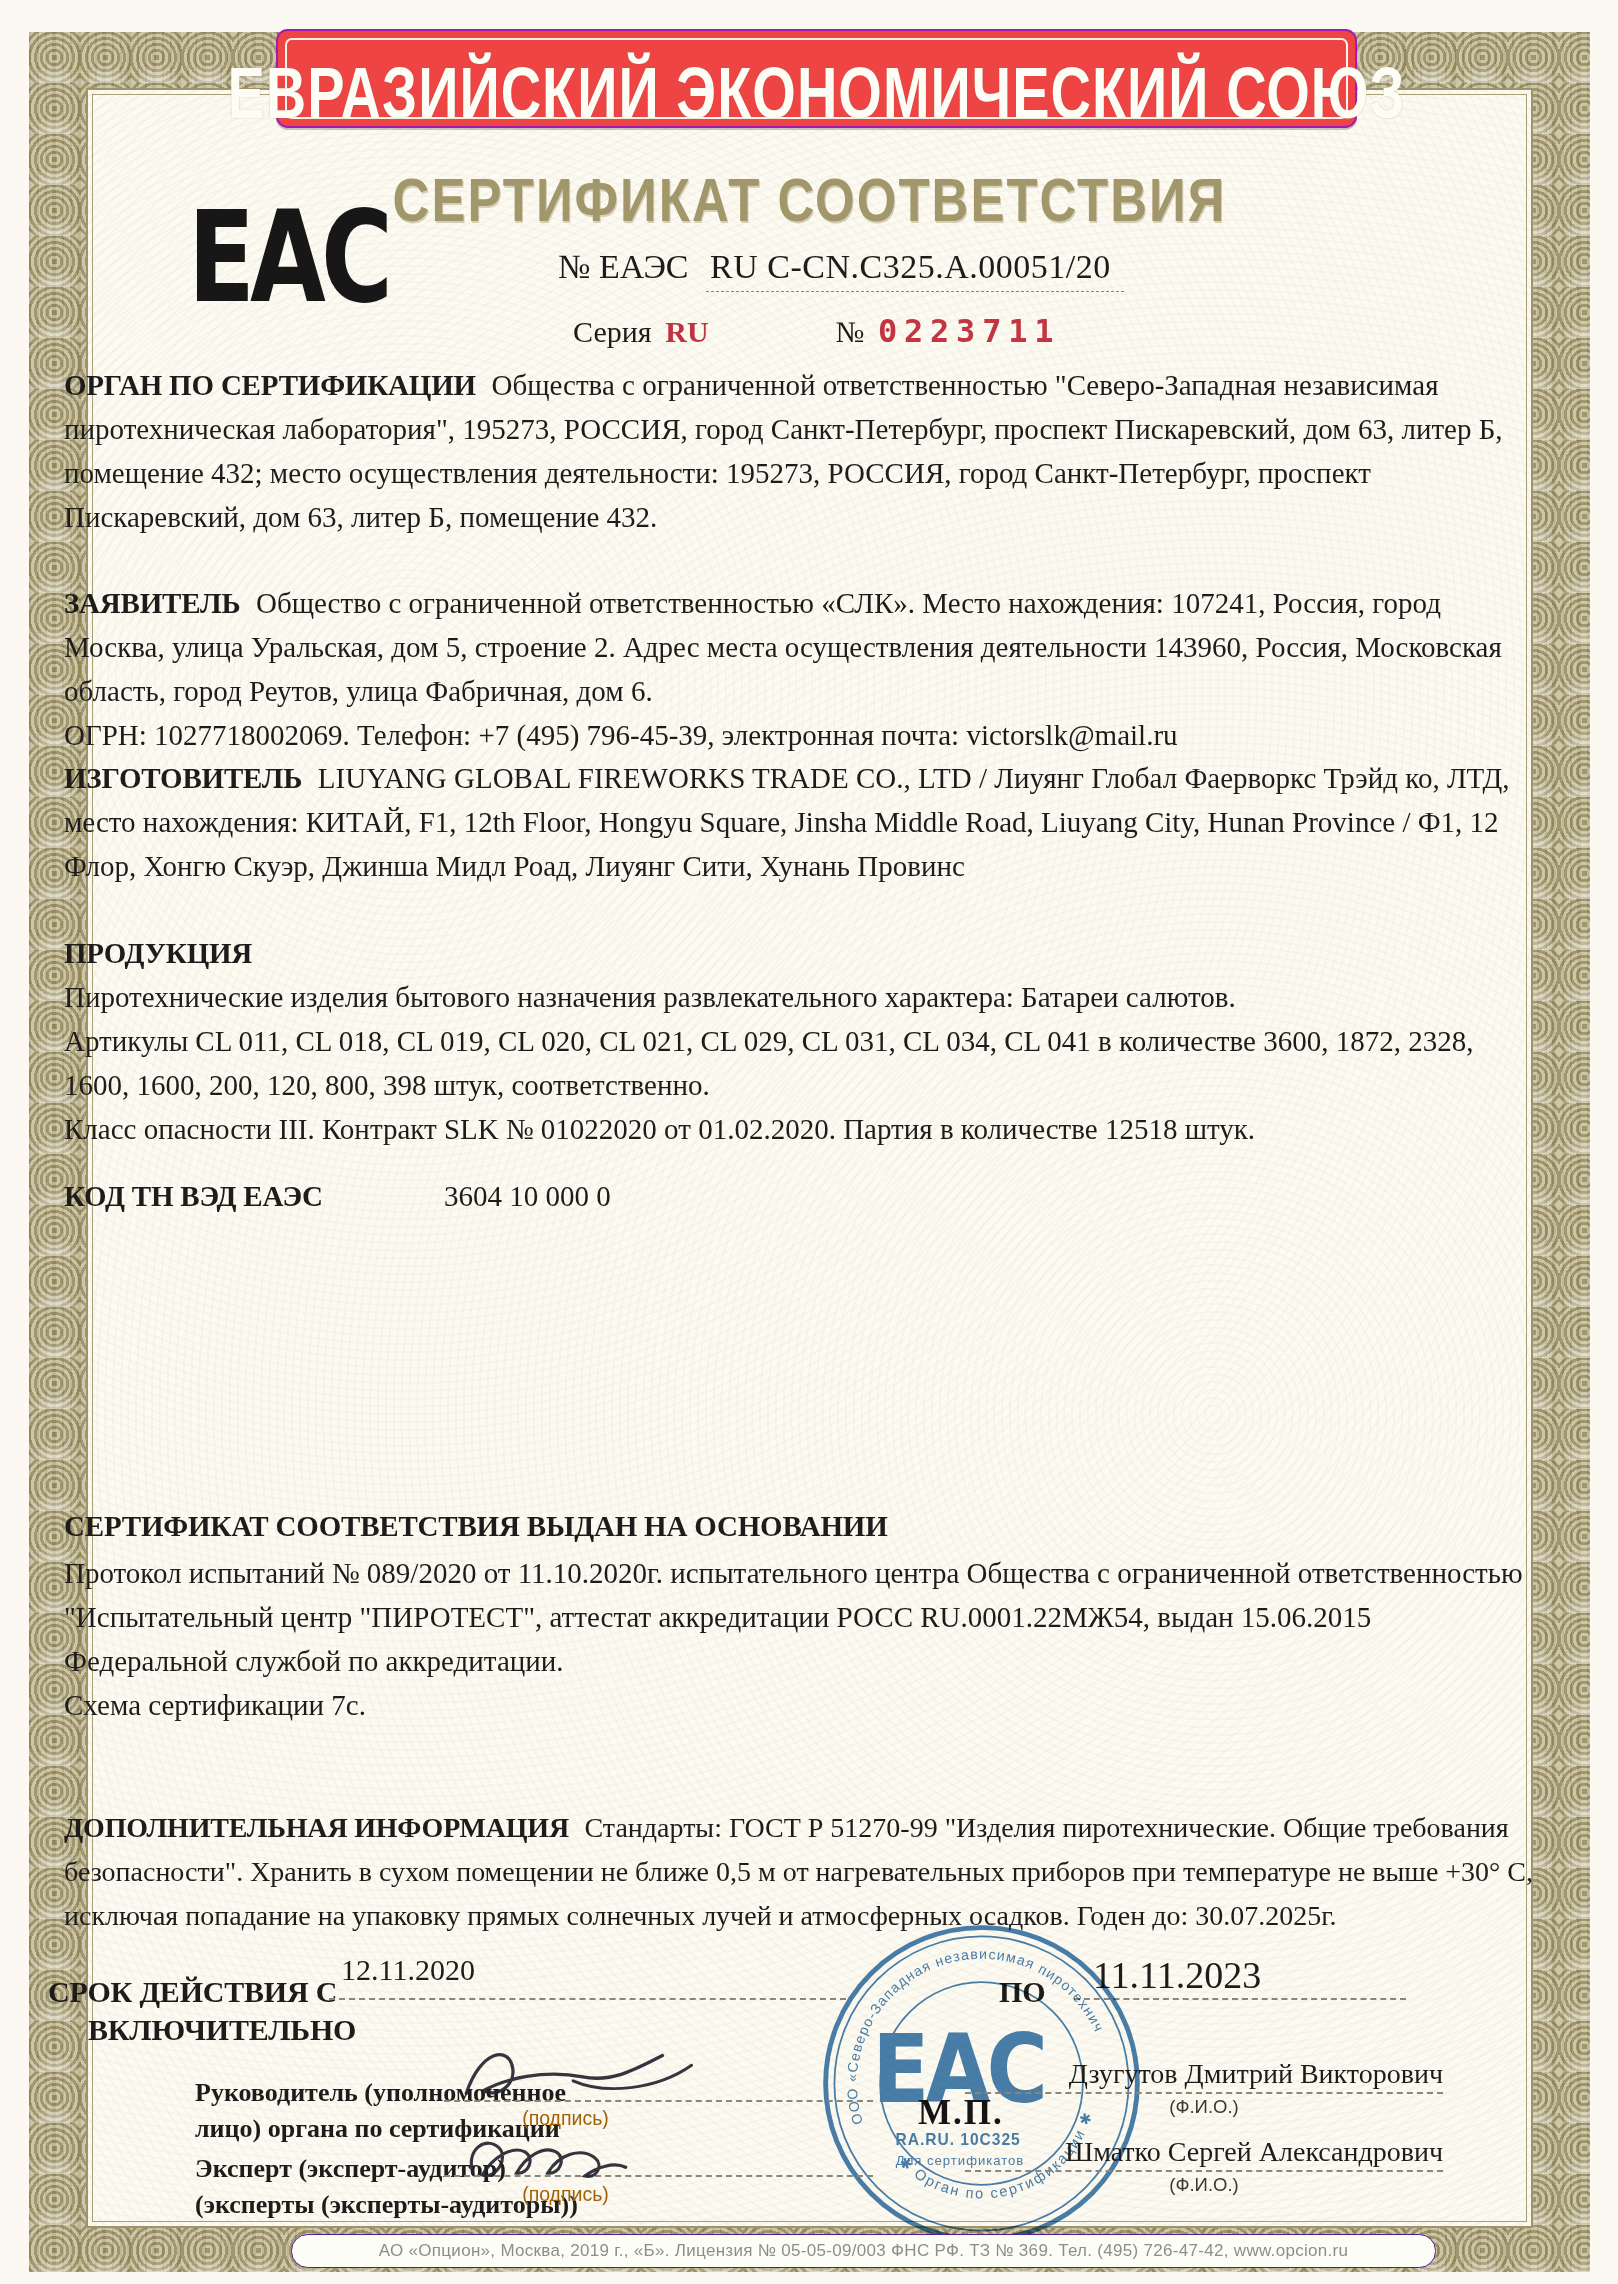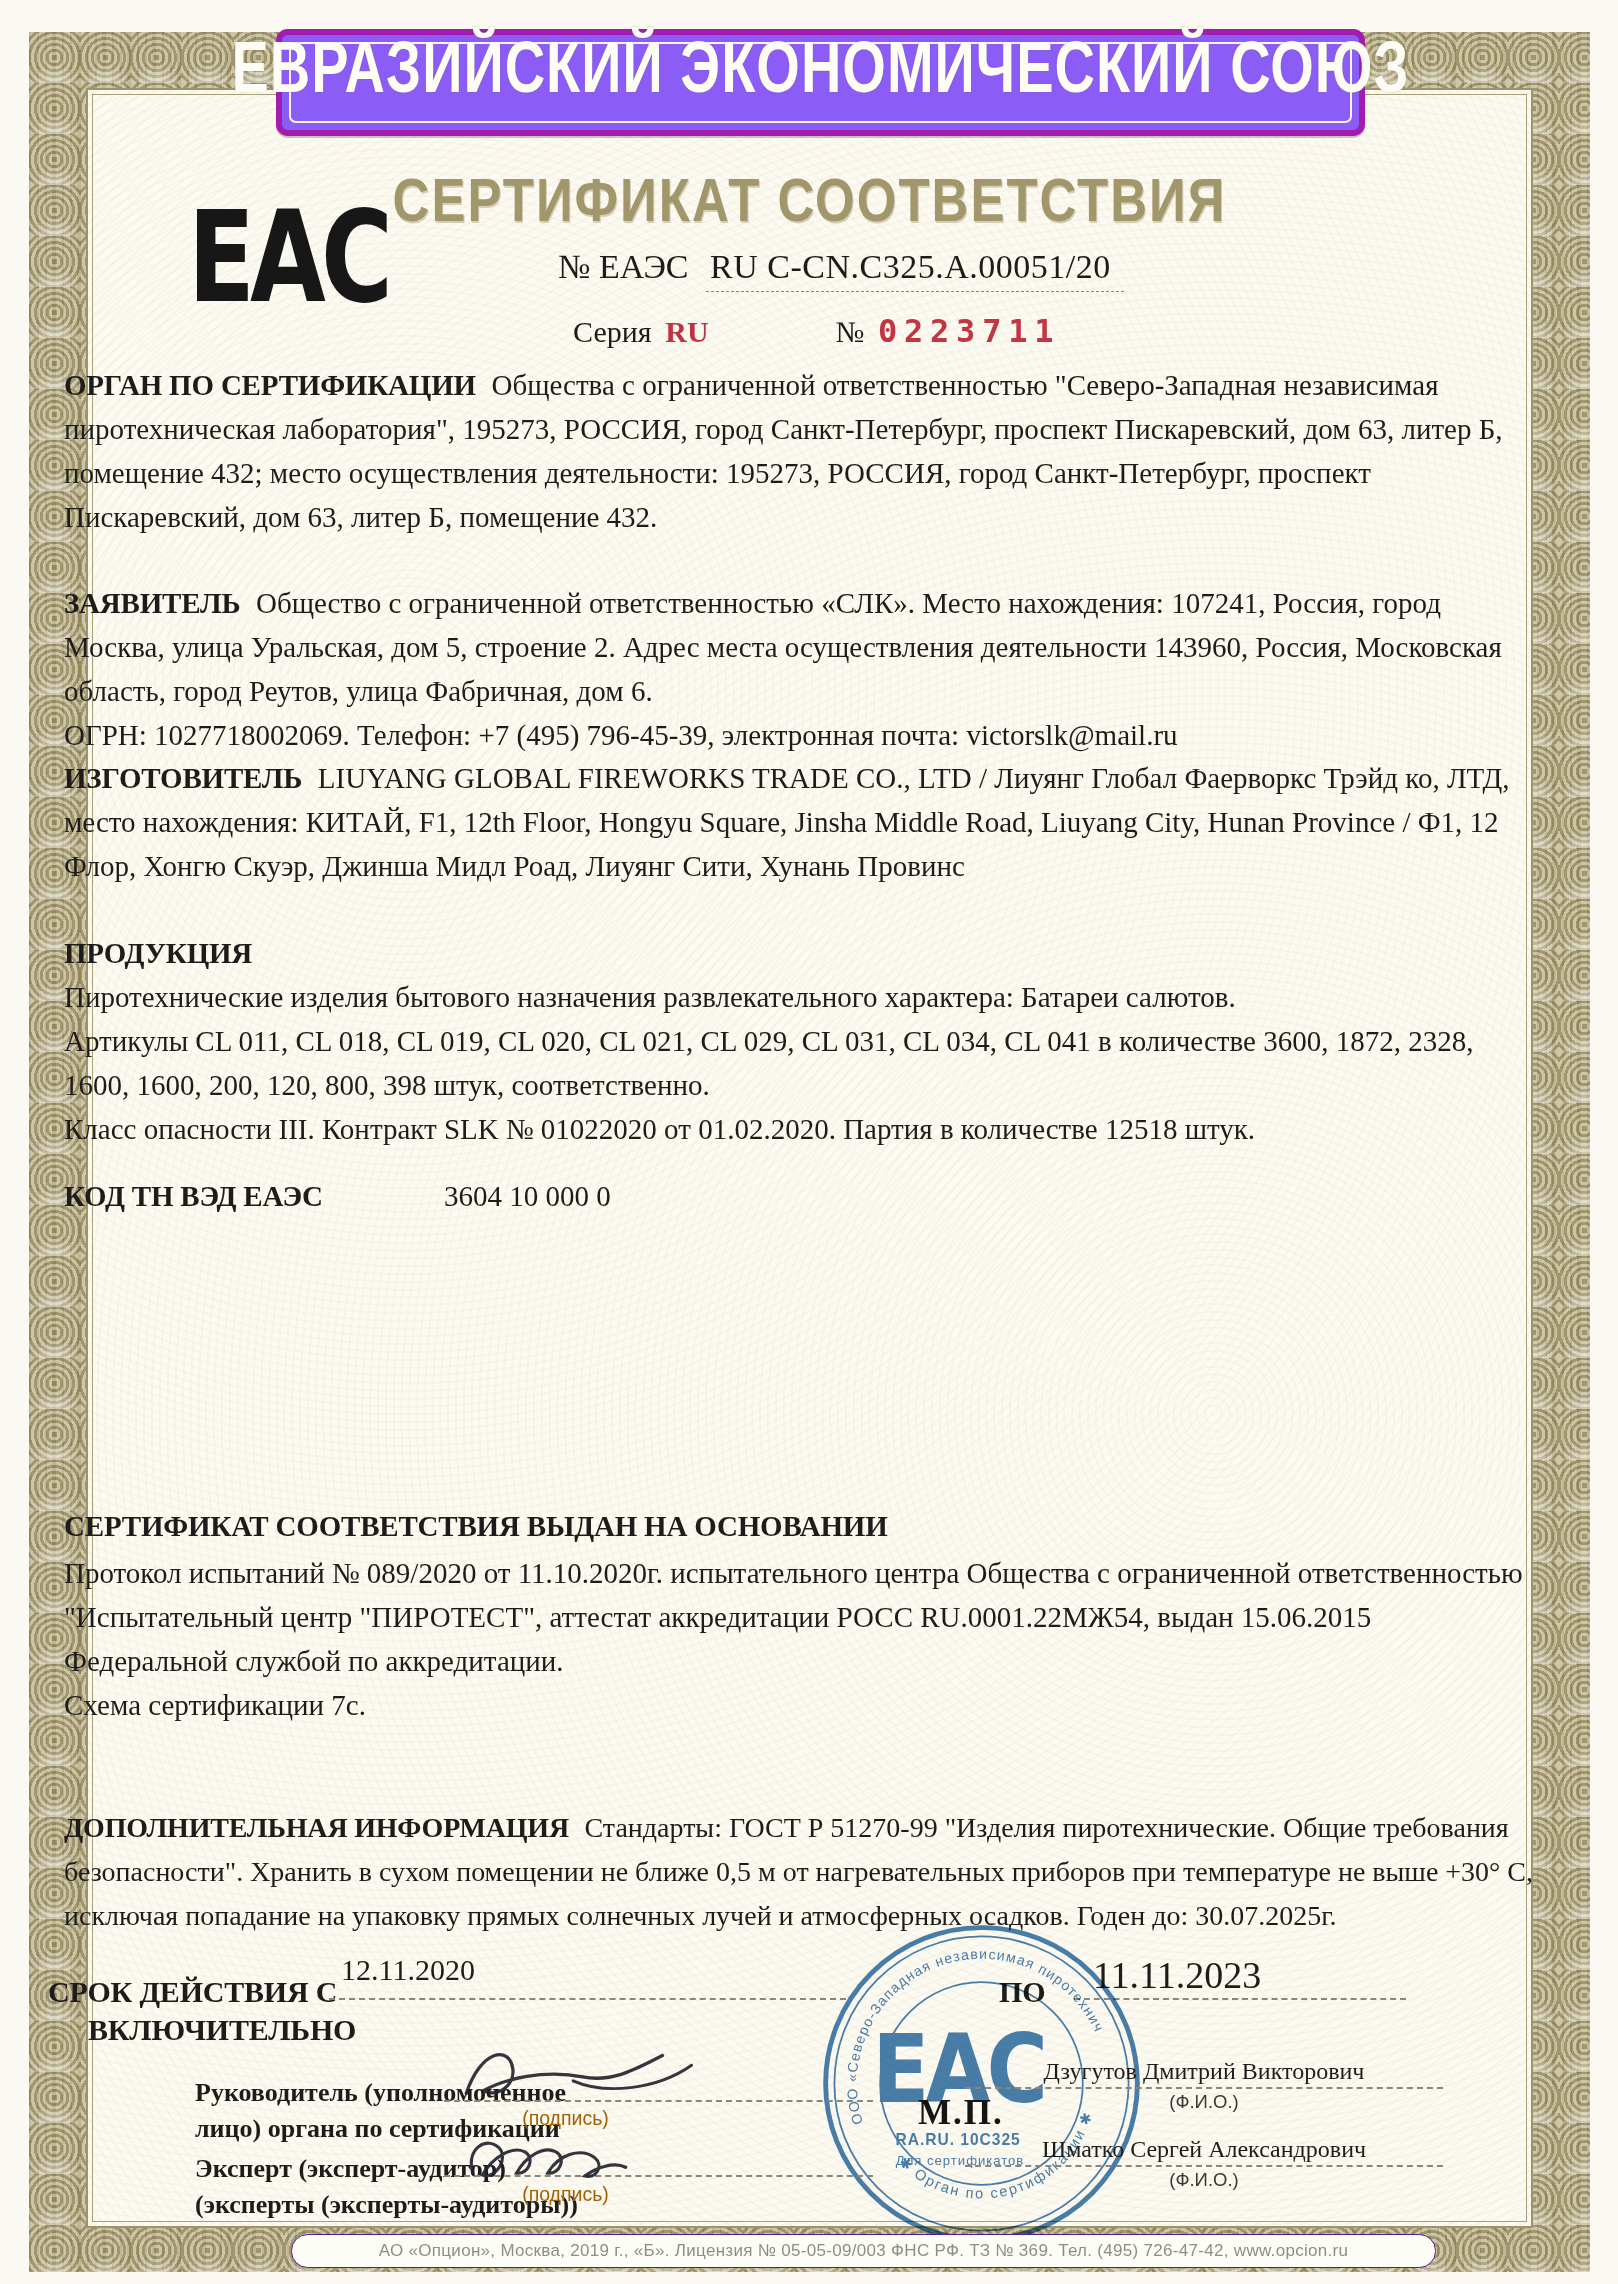--- a/index.html
+++ b/index.html
@@ -24,22 +24,22 @@
     background-color:#fcfaf1;
     background-image:
       repeating-radial-gradient(circle at 22% 28%, rgba(206,150,142,.05) 0 2px, transparent 2px 7.8px),
       repeating-radial-gradient(circle at 78% 62%, rgba(150,160,120,.05) 0 2px, transparent 2px 7.8px);
     border:2px solid #9e946b;
     outline:1px solid #a99f76;
     outline-offset:-7.8px;
   }
   .banner{
     position:absolute;top:29px;left:276px;width:1077px;height:95px;
-    background:#8b5cf6;border:6px solid #a21caf;border-radius:11.7px;
-    display:flex;align-items:flex-start;justify-content:center;z-index:3;
+    background:#ef4444;border:2px solid #a21caf;border-radius:11.7px;
+    display:flex;align-items:flex-end;justify-content:center;z-index:3;
     box-shadow:0 2px 0 rgba(110,100,65,.35);
   }
   .banner::before{content:"";position:absolute;inset:6.8px;border:2.9px solid #f7f5ea;border-radius:6.8px;}
   .banner-text{
     font-family:"Liberation Sans", sans-serif;font-weight:bold;font-size:56px;
     color:#fdfcf5;letter-spacing:1px;transform:scaleY(1.28);white-space:nowrap;
     text-shadow:0 0 1px rgba(110,100,65,.55);
   }
   .eac-mark{
     position:absolute;left:188px;top:193px;z-index:2;
@@ -83,21 +83,21 @@
   .sig-label-2{position:absolute;left:195px;top:2151px;width:429px;font-size:26px;line-height:36px;font-weight:bold;z-index:2;}
   .sig-line-1{position:absolute;left:444px;top:2100px;width:429px;border-bottom:2px dashed #8b867c;z-index:5;}
   .sig-line-2{position:absolute;left:444px;top:2175px;width:429px;border-bottom:2px dashed #8b867c;z-index:5;}
   .sig-cap{position:absolute;font-family:"Liberation Sans", sans-serif;font-size:19.5px;color:#a16207;z-index:5;}
   .sig-cap-1{left:468px;top:2107px;width:195px;text-align:center;}
   .sig-cap-2{left:468px;top:2183px;width:195px;text-align:center;}
   .sig-svg{position:absolute;z-index:7;}
   .sig-svg-1{left:456px;top:2040px;}
   .sig-svg-2{left:458px;top:2128px;}
   .names-col{position:absolute;left:965px;width:478px;z-index:5;}
-  .name-text{display:block;text-align:center;font-size:24px;white-space:nowrap;}
+  .name-text{display:block;text-align:right;font-size:28px;white-space:nowrap;}
   .name-line{border-bottom:2px dashed #8b867c;margin-top:2px;}
   .name-cap{display:block;text-align:center;font-family:"Liberation Sans", sans-serif;font-size:18.5px;color:#393833;margin-top:2px;}
   .name-1{top:2058px;}
   .name-2{top:2134px;}
   .mp{
     position:absolute;left:918px;top:2093px;z-index:6;
     font-size:35px;font-weight:bold;letter-spacing:2px;color:#141414;
   }
   .stamp{
     position:absolute;left:812px;top:1914px;width:339px;height:339px;z-index:4;

